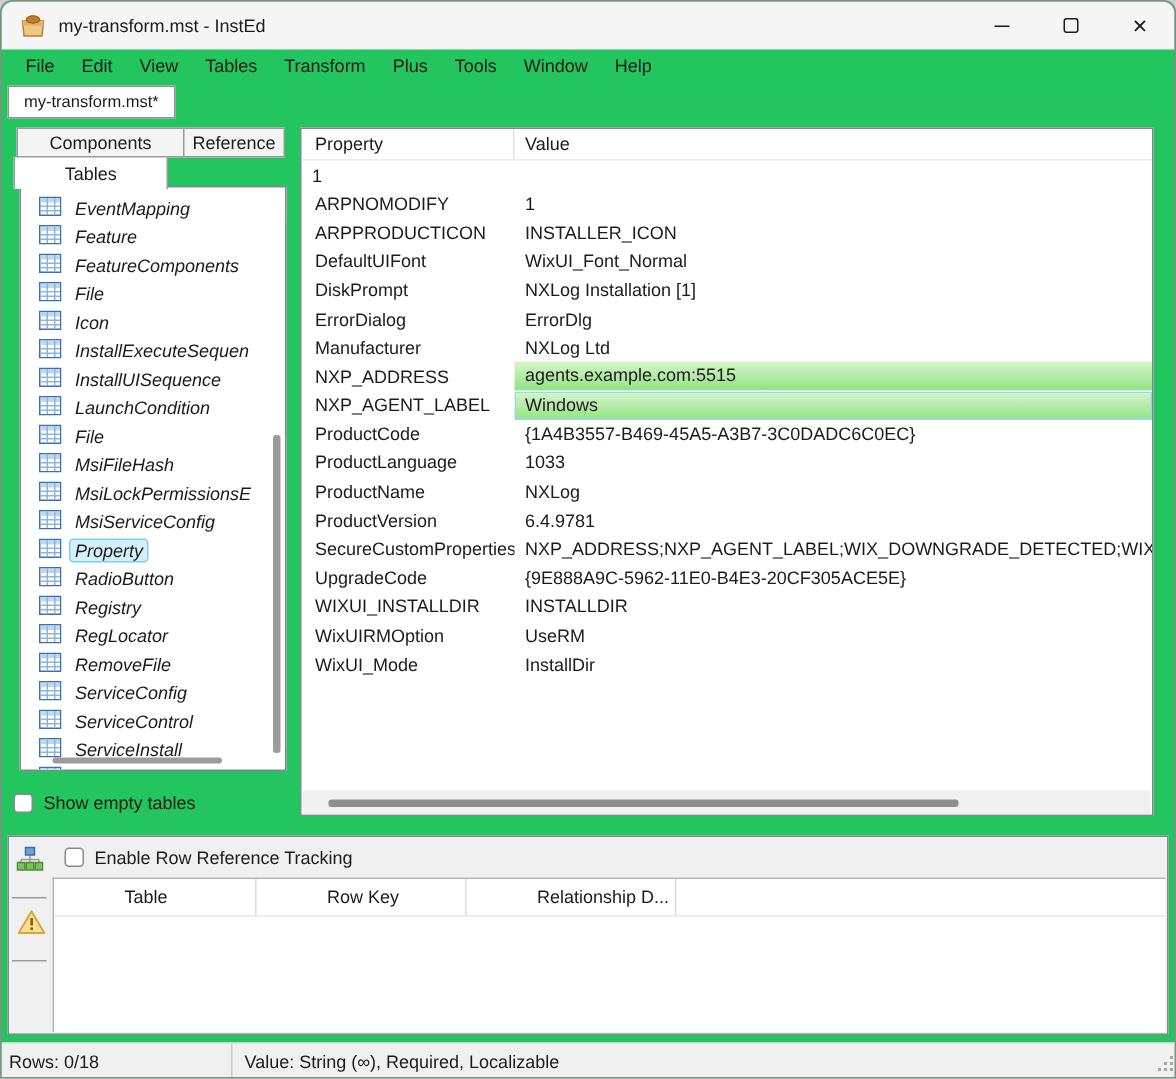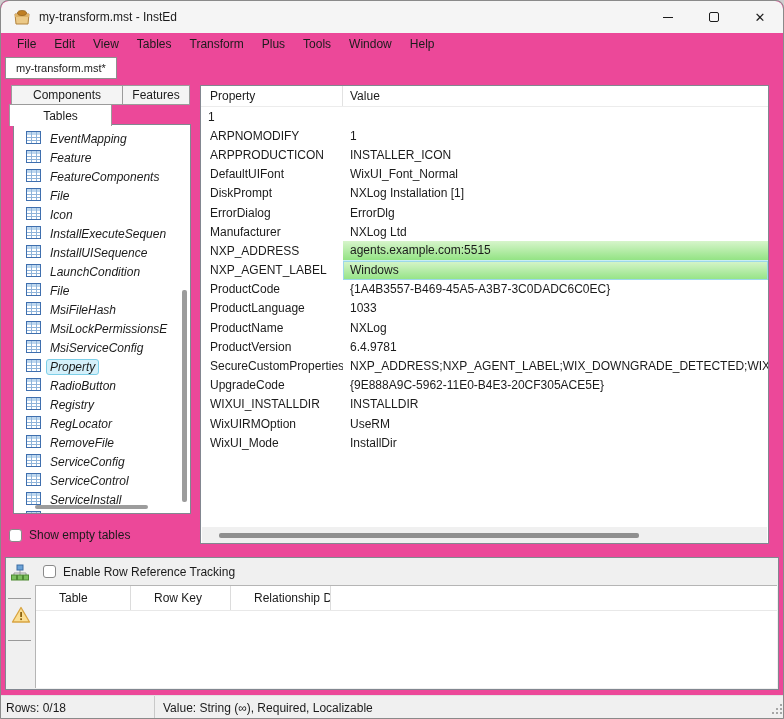--- a/index.html
+++ b/index.html
@@ -1,19 +1,19 @@
 <!DOCTYPE html>
 <html><head>
 <meta charset="utf-8">
 <style>
   * { box-sizing: border-box; margin: 0; padding: 0; }
   html,body { background:#cfcfcf; }
   body { font-family: "Liberation Sans", sans-serif; font-size: 12px; color:#1b1b1b; }
 
-  .window { position:relative; width:784px; height:719px; background:#ec4899;
+  .window { position:relative; width:784px; height:719px; background:#22c55e;
             border:1px solid #8a8a8a; border-radius:8px 8px 0 0; overflow:hidden; }
 
   
   .titlebar { height:32px; background:#f5f5f5; display:flex; align-items:center;
               border-radius:8px 8px 0 0; }
   .app-icon { margin-left:12px; width:18px; height:16px; display:flex; }
   .title-text { margin-left:8px; font-size:12px; }
   .win-controls { margin-left:auto; display:flex; height:100%; }
   .win-btn { width:46px; height:32px; display:flex; align-items:center; justify-content:center; }
   .min-glyph { width:10px; border-top:1px solid #1b1b1b; display:inline-block; }
@@ -76,22 +76,22 @@
   .bottom-panel { position:absolute; left:4px; top:556px; width:774px; height:133px;
                   border:1px solid #828790; background:#f0f0f0;text-align:center; }
   .strip { position:absolute; left:0; top:0; width:29px; height:100%; }
   .strip-div { position:absolute; left:2px; width:23px; border-top:1px solid #9a9a9a; }
   .strip-icon { position:absolute; left:5px; }
   .bp-content { position:absolute; left:29px; top:0; right:0; bottom:0; }
   .track-row { height:27px; display:flex; align-items:center; gap:7px; padding-left:8px; }
   .bp-table { position:absolute; left:0; top:27px; right:1px; bottom:1px; background:#fff;
               border-top:1px solid #b5b5b5; border-left:1px solid #b5b5b5; }
   .bp-header { height:25px; display:flex; border-bottom:1px solid #e8e8e8; }
-  .bcol { padding-left:23px; display:flex; align-items:center;
-          border-right:1px solid #dcdcdc; white-space:nowrap; overflow:hidden; }
+  .bcol { padding-left:7px; display:flex; align-items:center;
+          border-right:1px solid #dcdcdc; white-space:nowrap; overflow:hidden;margin-left:40px; }
 
   
   .statusbar { position:absolute; left:0; top:694px; width:784px; height:25px;
                background:#f0f0f0; border-top:1px solid #e2e2e2; display:flex; align-items:center; }
   .sb-rows { padding-left:5px; width:154px; align-self:stretch; display:flex; align-items:center;
              border-right:1px solid #c9c9c9; }
   .sb-value { padding-left:8px; }
   .grip { position:absolute; right:2px; bottom:2px; }
 </style>
 </head>
@@ -139,21 +139,21 @@
     </div>
   </div>
 
   <div class="main">
 
     <div id="side-tabs">
         <div class="side-tab" style="left: 10px; top: 4px; width: 112px;">
           <span>Components</span>
         </div>
         <div class="side-tab" style="left: 121px; top: 4px; width: 68px;">
-          <span>Features</span>
+          <span>Reference</span>
         </div>
         <div class="side-tab active" style="left: 8px; top: 23px; width: 103px;">
           <span>Tables</span>
         </div>
         <div class="side-tab" style="left: 110px; top: 23px; width: 80px; margin-top: 24px;">
           <span>Dialogs</span>
         </div>
       </div>
 
     <div class="tree-box">

